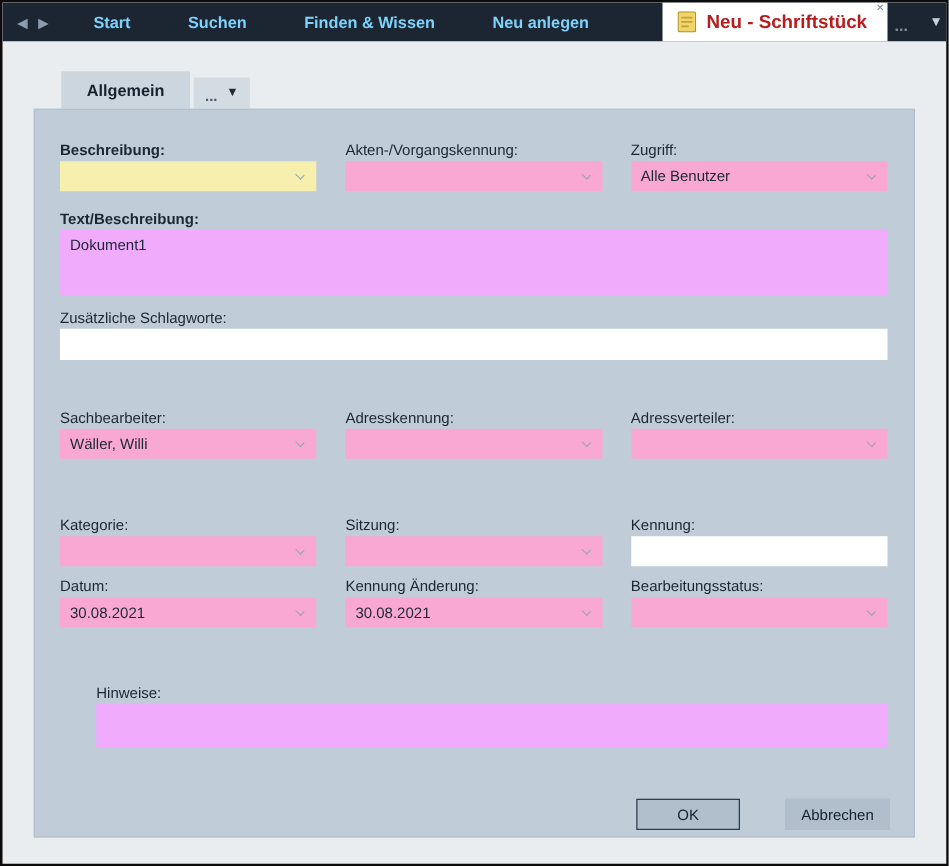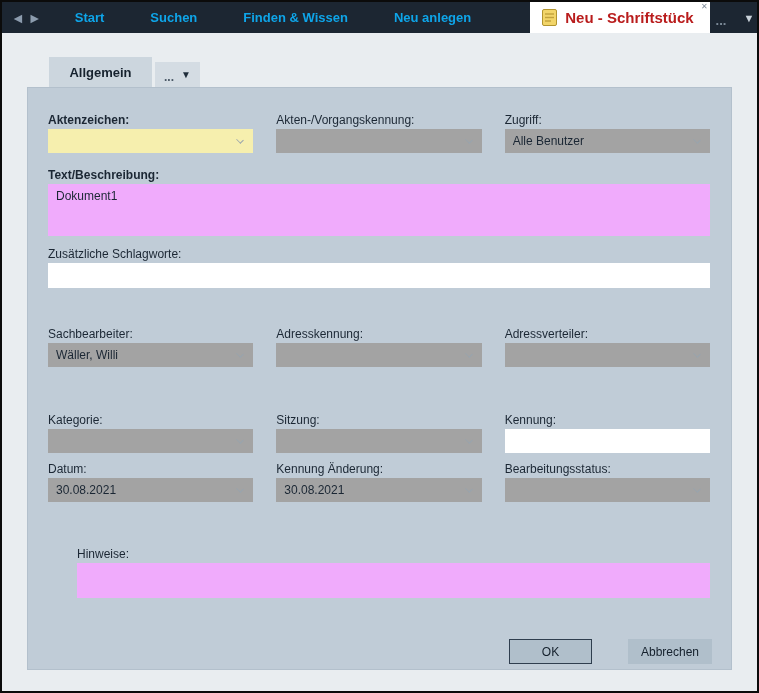--- a/index.html
+++ b/index.html
@@ -23,21 +23,21 @@
   .nav-arrows {
     display:flex; align-items:center; gap:3px;
     padding:0 10px 0 9px;
   }
   .nav-arrow {
     color:#8c9cae; font-size:14px; line-height:1; cursor:default;
   }
   .ribbon-tab {
     display:flex; align-items:center;
     padding:0 23px;
-    color:#0ea5e9; font-size:13px; font-weight:bold;
+    color:#7dd3fc; font-size:13px; font-weight:bold;
     cursor:default; white-space:nowrap;text-align:center;
   }
   .active-doc-tab {
     position:relative;
     margin-left:36px;
     background:#ffffff;
     display:flex; align-items:center; gap:8px;
     padding:0 16px 0 12px;
     white-space:nowrap;
   }
@@ -86,21 +86,21 @@
   .frow { position:absolute; left:20px; right:21px; display:flex; gap:23px; }
   .fcol { width:206px; }
   .fwide { width:100%; }
   .flabel {
     display:block; font-size:12px; color:#1b2734;
     line-height:15px; margin-bottom:1px; white-space:nowrap;
   }
   .flabel.bold { font-weight:bold; }
 
   .combo {
-    position:relative; height:24px; background:#a3a3a3;
+    position:relative; height:24px; background:#f9a8d4;
     display:flex; align-items:center;
     padding:0 24px 0 8px;
     font-size:12px; color:#1b2734;
   }
   .combo.highlight { background:#f6efae; }
   .combo .chev {
     position:absolute; right:10px; top:8px;
     width:6px; height:6px;
     border-right:1px solid #98a4ae; border-bottom:1px solid #98a4ae;
     transform:rotate(45deg) scaleY(0.8);
@@ -180,21 +180,21 @@
     <div class="page-tab-overflow">
       <span class="dots">...</span>
       <span class="caret">▼</span>
     </div>
   </div>
 
   <div class="panel">
 
     <div class="frow pos-row1">
       <div class="fcol">
-        <span class="flabel bold">Aktenzeichen:</span>
+        <span class="flabel bold">Beschreibung:</span>
         <div class="combo highlight">
           <span></span>
           <span class="chev"></span>
         </div>
       </div>
       <div class="fcol">
         <span class="flabel">Akten-/Vorgangskennung:</span>
         <div class="combo">
           <span></span>
           <span class="chev"></span>

